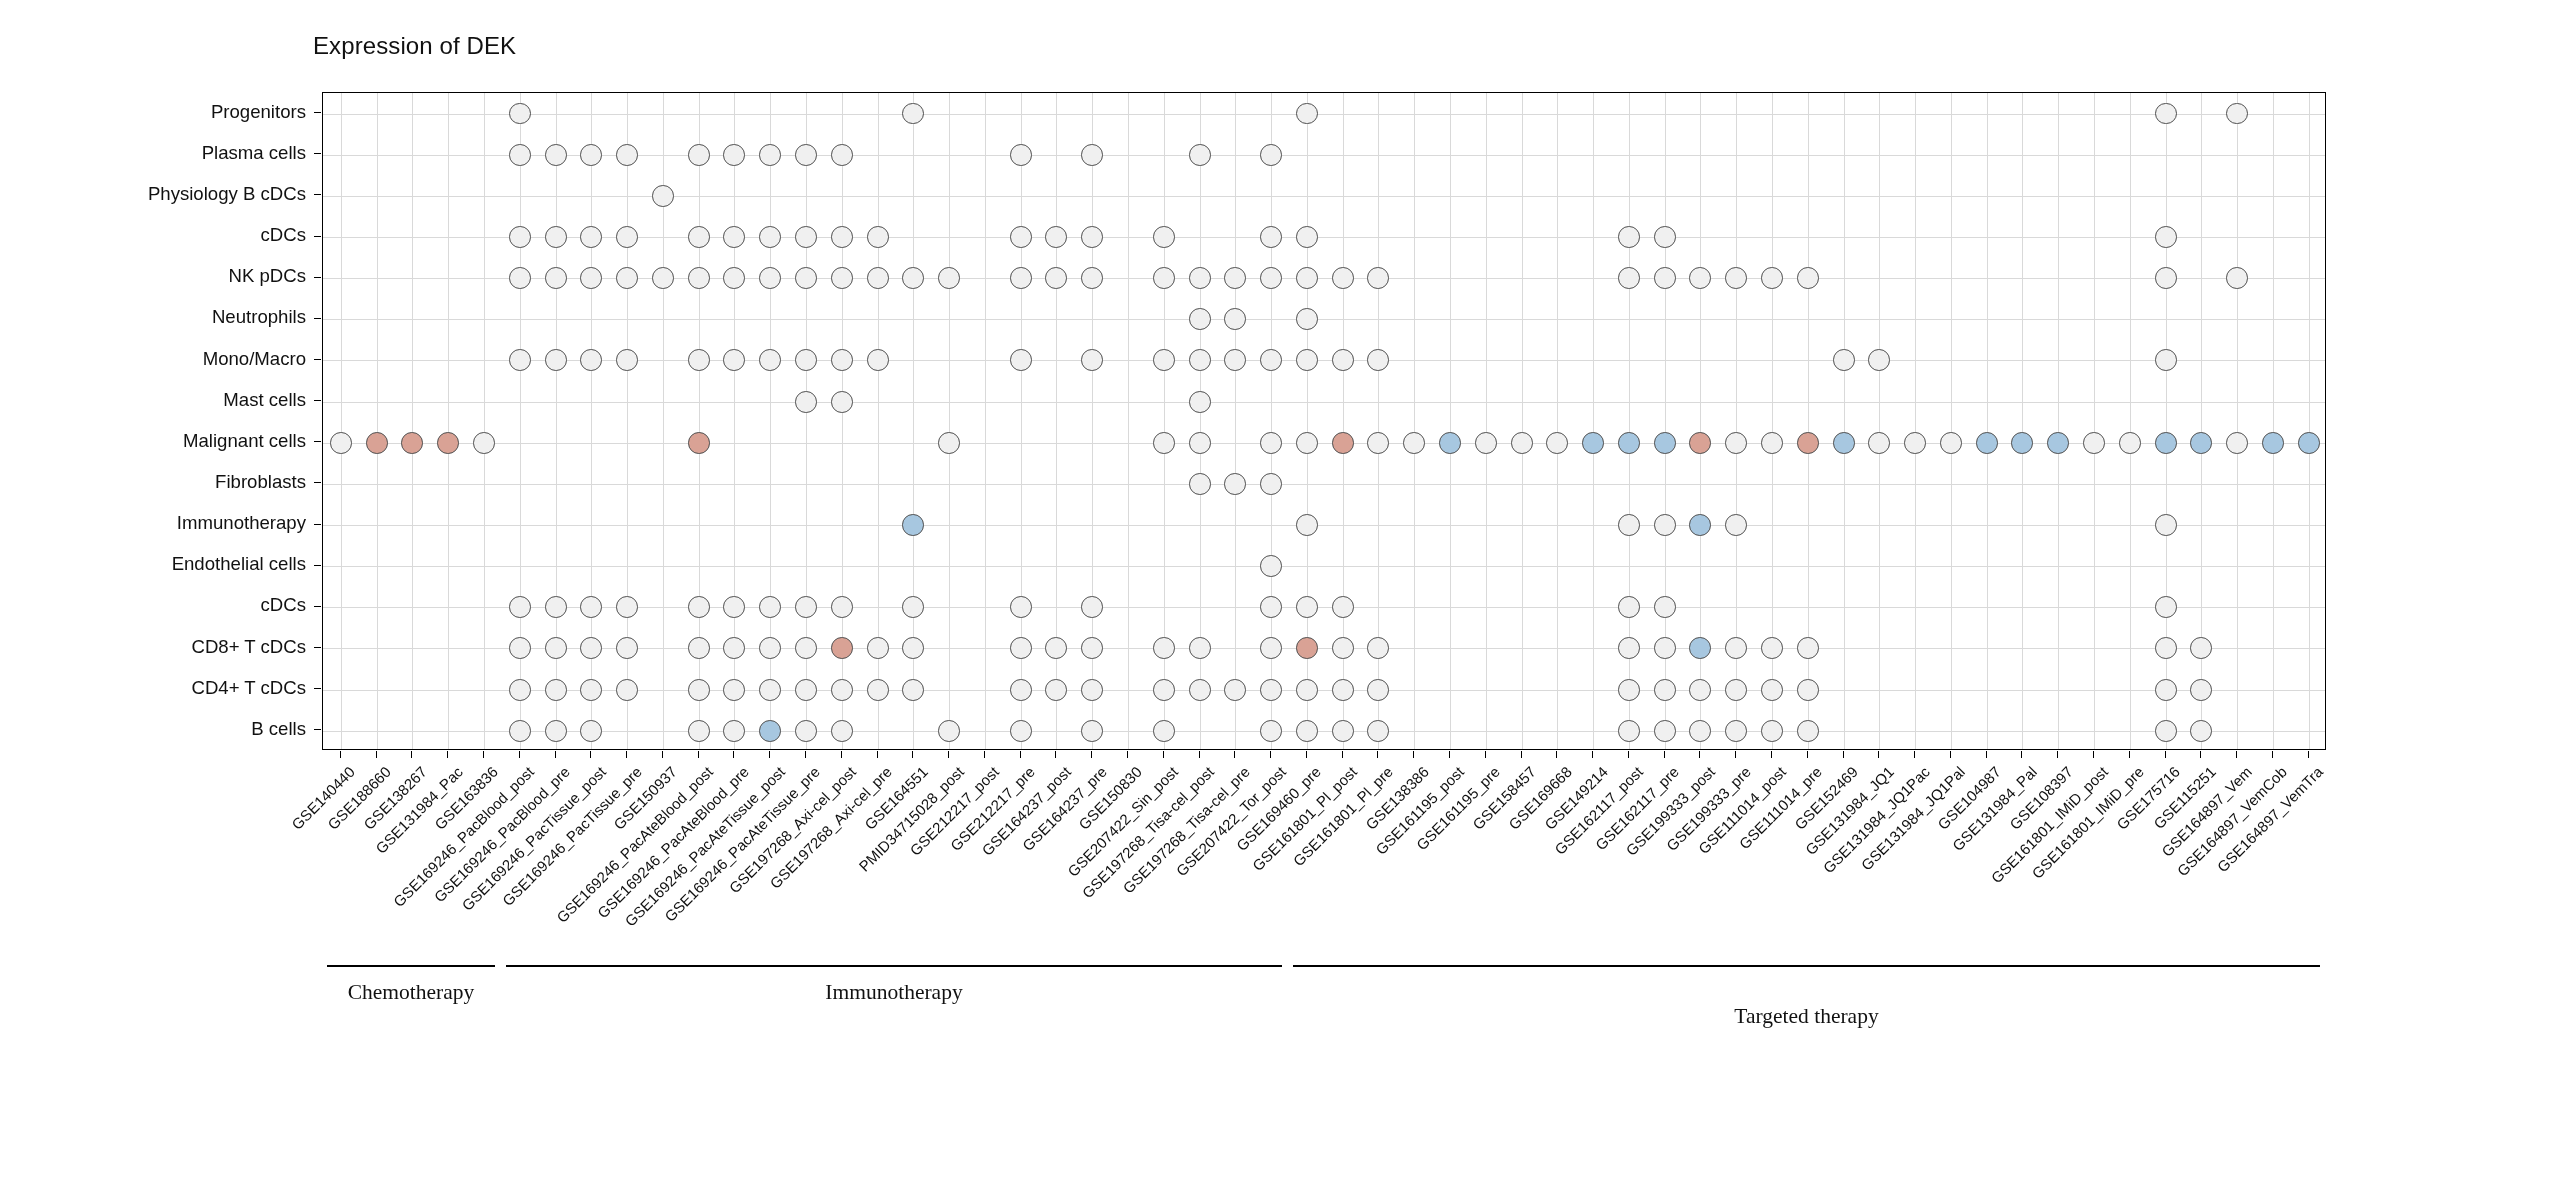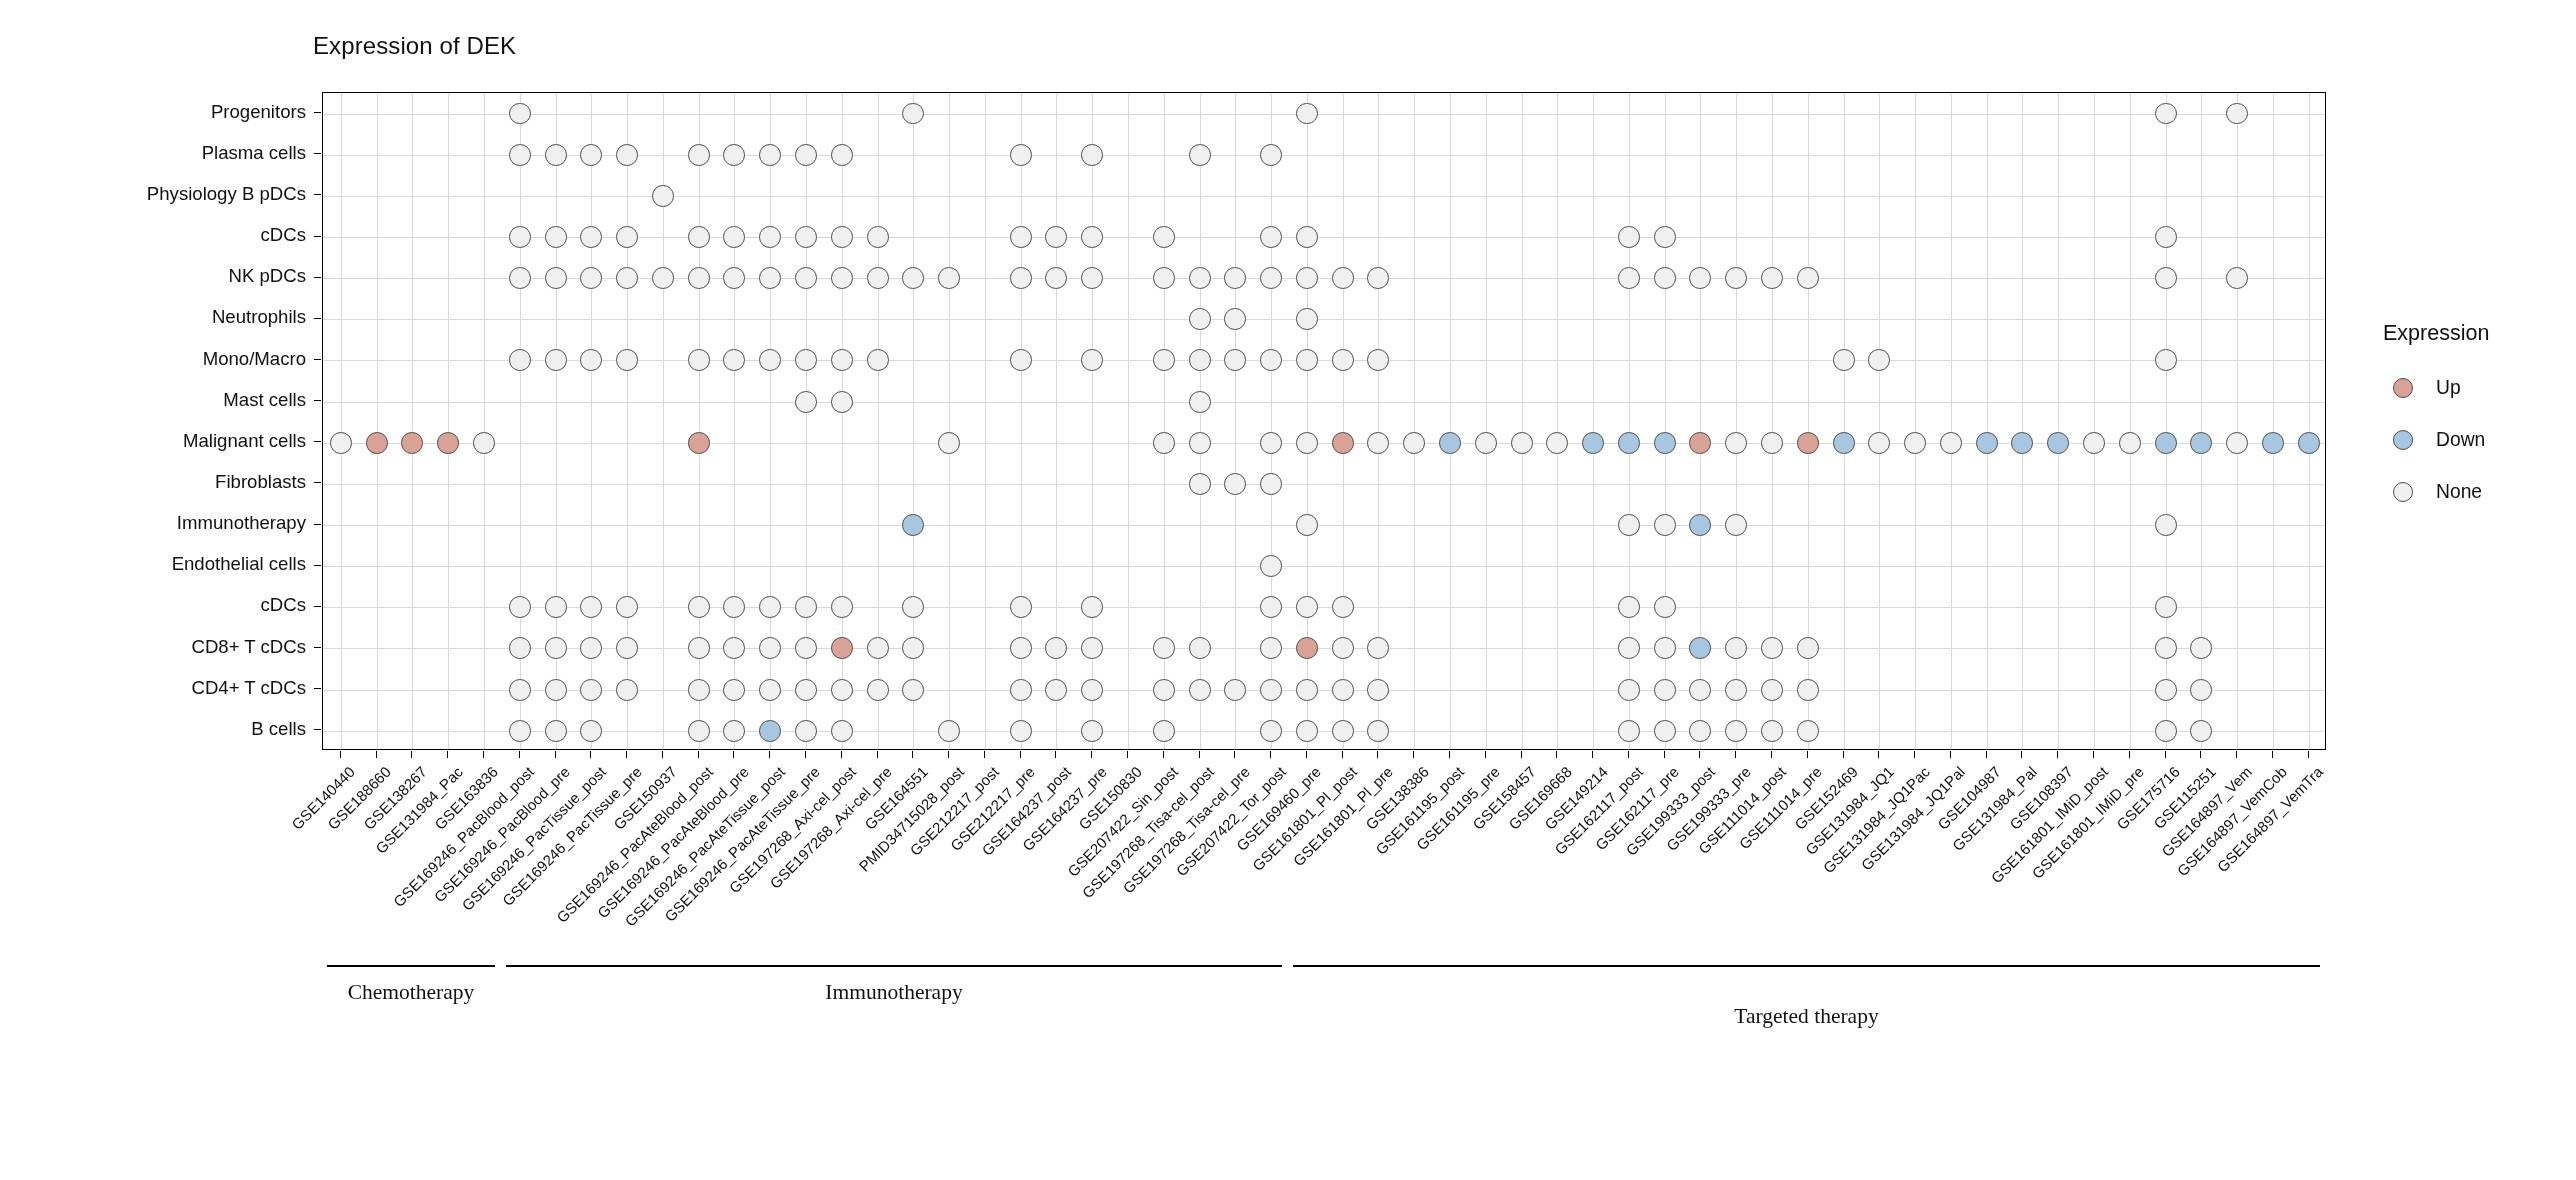--- a/index.html
+++ b/index.html
@@ -487,21 +487,21 @@
         <div class="dot" style="left: 1878px; top: 638px; background: rgb(240, 240, 240);"></div>
       </div>
   </div>
 
   <div id="y-axis">
       <div class="y-tick" style="left: 314px; top: 112px;"></div>
       <div class="y-label" style="right: 2270px; top: 101px;">Progenitors</div>
       <div class="y-tick" style="left: 314px; top: 153px;"></div>
       <div class="y-label" style="right: 2270px; top: 142px;">Plasma cells</div>
       <div class="y-tick" style="left: 314px; top: 194px;"></div>
-      <div class="y-label" style="right: 2270px; top: 183px;">Physiology B pDCs</div>
+      <div class="y-label" style="right: 2270px; top: 183px;">Physiology B cDCs</div>
       <div class="y-tick" style="left: 314px; top: 236px;"></div>
       <div class="y-label" style="right: 2270px; top: 224px;">cDCs</div>
       <div class="y-tick" style="left: 314px; top: 277px;"></div>
       <div class="y-label" style="right: 2270px; top: 265px;">NK pDCs</div>
       <div class="y-tick" style="left: 314px; top: 318px;"></div>
       <div class="y-label" style="right: 2270px; top: 306px;">Neutrophils</div>
       <div class="y-tick" style="left: 314px; top: 359px;"></div>
       <div class="y-label" style="right: 2270px; top: 348px;">Mono/Macro</div>
       <div class="y-tick" style="left: 314px; top: 400px;"></div>
       <div class="y-label" style="right: 2270px; top: 389px;">Mast cells</div>
@@ -638,38 +638,15 @@
     </div>
   <div id="group-annotations">
       <div class="group-bar" style="left: 327px; width: 168px; top: 965px;"></div>
       <div class="group-label" style="left: 327px; width: 168px; top: 980px;">Chemotherapy</div>
       <div class="group-bar" style="left: 506px; width: 776px; top: 965px;"></div>
       <div class="group-label" style="left: 506px; width: 776px; top: 980px;">Immunotherapy</div>
       <div class="group-bar" style="left: 1293px; width: 1027px; top: 965px;"></div>
       <div class="group-label" style="left: 1293px; width: 1027px; top: 1004px;">Targeted therapy</div>
     </div>
 
-  <div id="legend">
-    <div id="legend-title">Expression</div>
-    <div id="legend-entries">
-        <div class="legend-row">
-          <div class="legend-key">
-            <div class="legend-dot" style="background: rgb(217, 162, 149);"></div>
-          </div>
-          <div class="legend-text">Up</div>
-        </div>
-        <div class="legend-row">
-          <div class="legend-key">
-            <div class="legend-dot" style="background: rgb(167, 199, 224);"></div>
-          </div>
-          <div class="legend-text">Down</div>
-        </div>
-        <div class="legend-row">
-          <div class="legend-key">
-            <div class="legend-dot" style="background: rgb(240, 240, 240);"></div>
-          </div>
-          <div class="legend-text">None</div>
-        </div>
-      </div>
-  </div>
 
 </div>
 
 
 </body></html>

